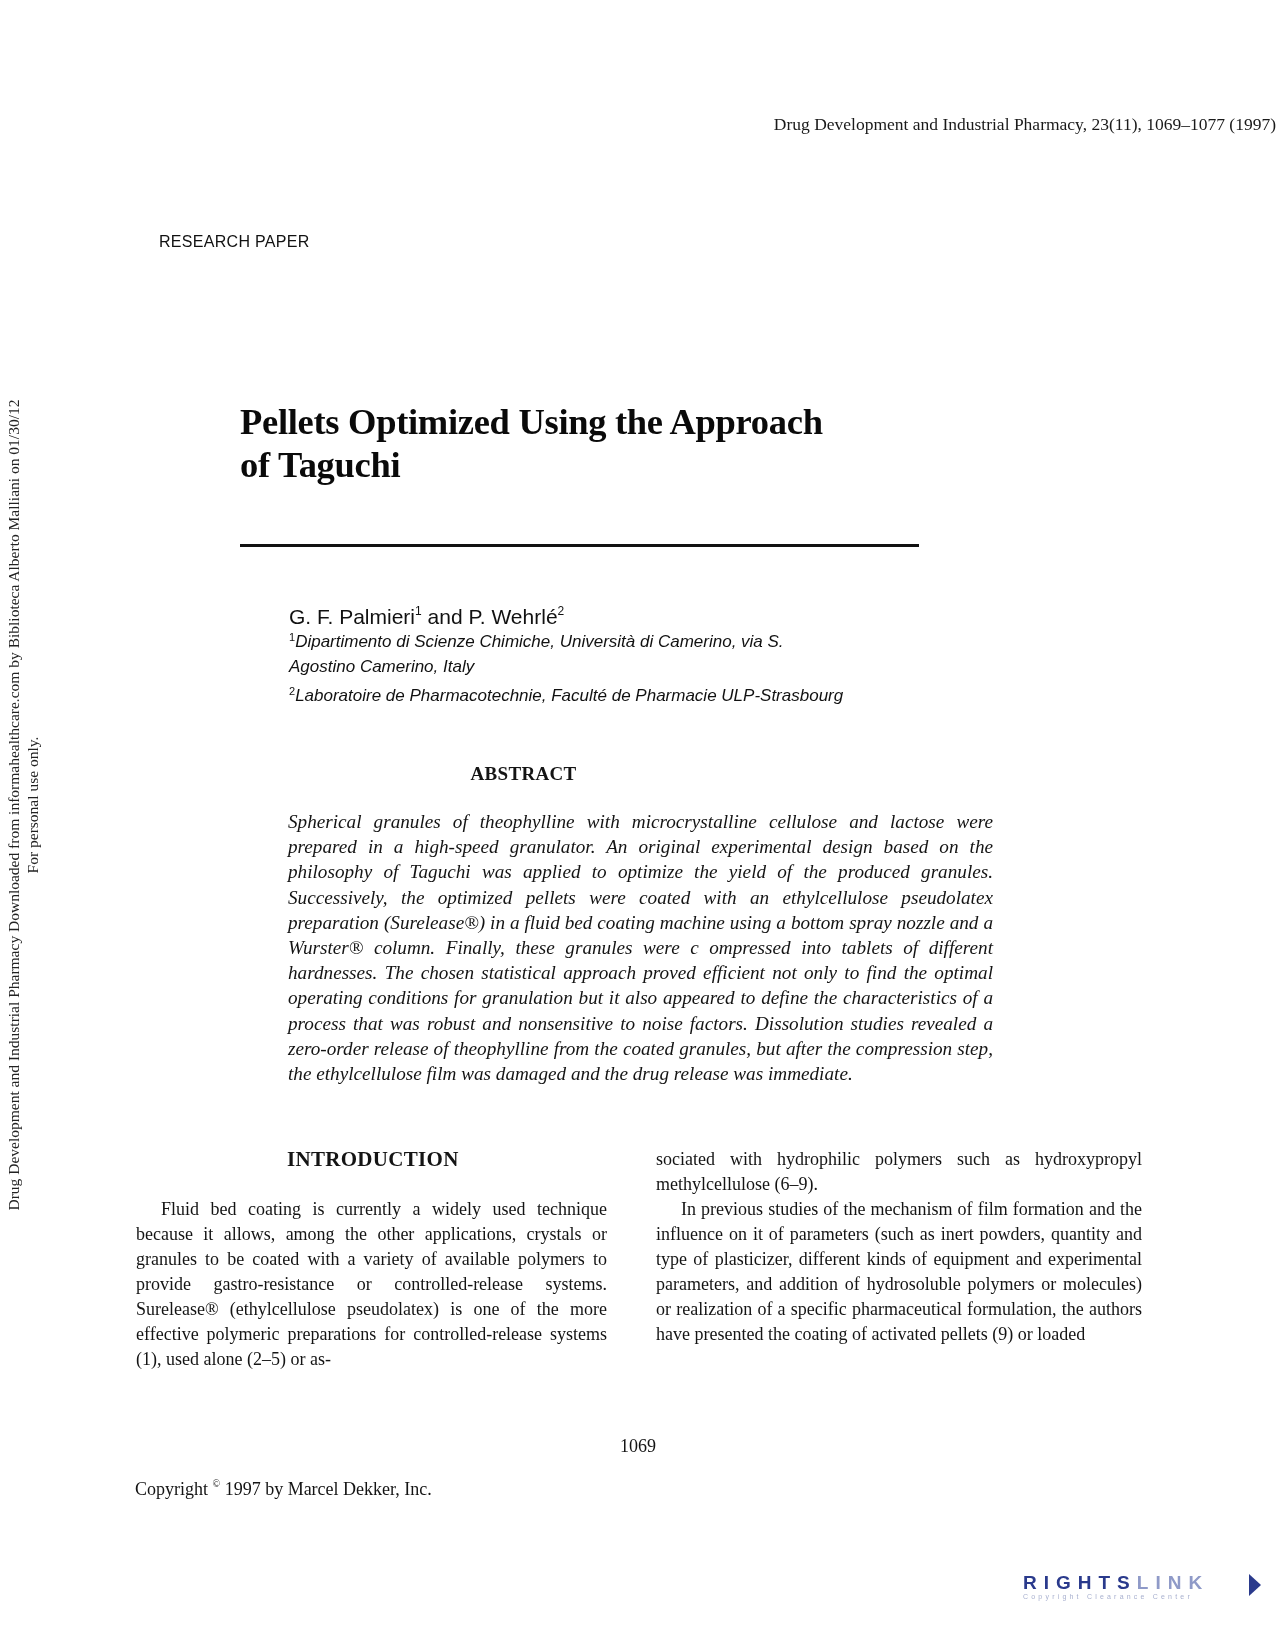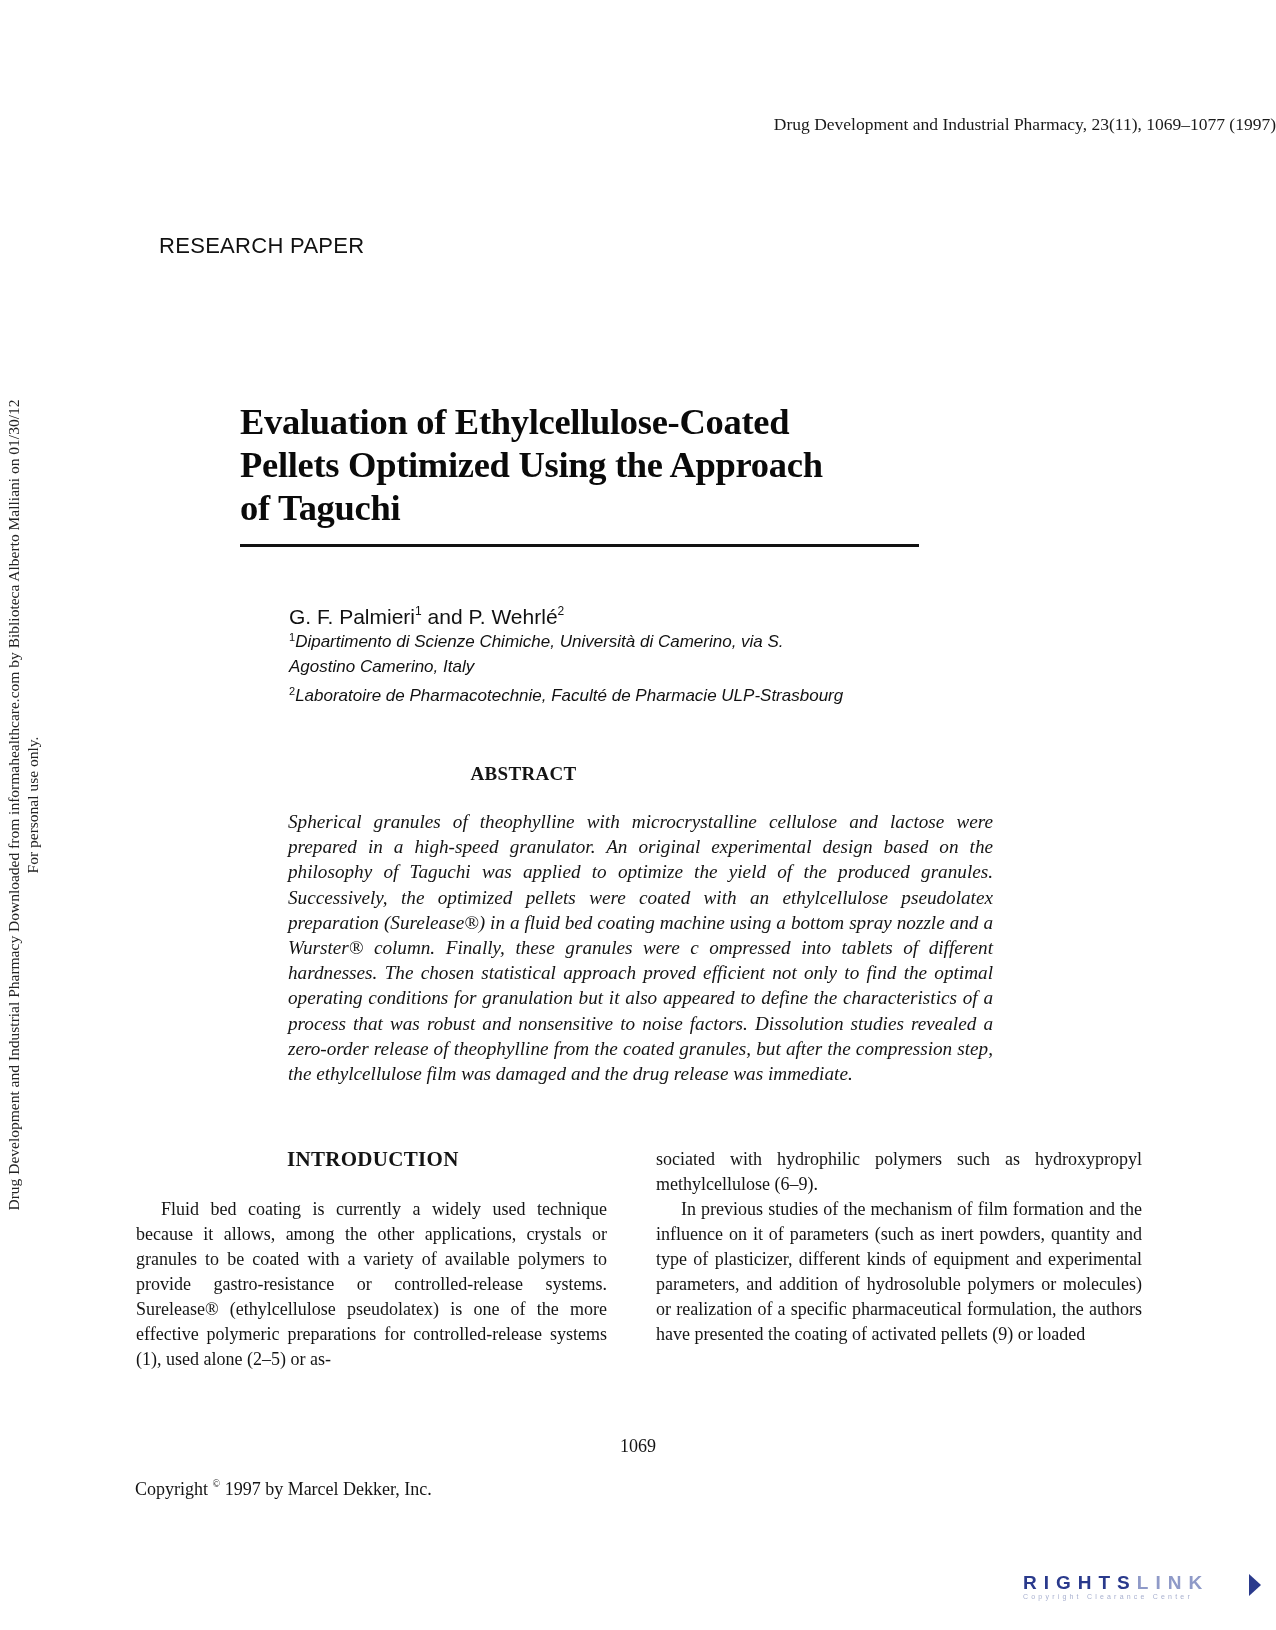--- a/index.html
+++ b/index.html
@@ -19,21 +19,21 @@
     }
 
     .journal-line {
       left: 0; width: 1276px; top: 114px; text-align: right;
       font-size: 17.5px; color: #1a1a1a;
     }
     .journal-line span { margin-left: 90px; }
 
     .paper-type {
       left: 159px; top: 233px; font-family: "Liberation Sans", sans-serif;
-      font-size: 22px; letter-spacing: 0.3px; color: #111;
+      font-size: 16px; letter-spacing: 0.3px; color: #111;
     }
 
     .title {
       left: 240px; top: 400px; width: 700px;
       font-size: 36.5px; font-weight: bold; line-height: 43px; color: #0a0a0a;
       letter-spacing: -0.3px;
     }
     .title-rule {
       left: 240px; top: 544px; width: 679px; height: 3px; background: #111;
     }
@@ -101,21 +101,20 @@
   <div>For personal use only.</div>
 </div>
 
 <div class="abs journal-line">
   <span>Drug Development and Industrial Pharmacy, 23(11), 1069–1077 (1997)</span>
 </div>
 
 <div class="abs paper-type">RESEARCH PAPER</div>
 
 <div class="abs title">
-  <div>Evaluation of Ethylcellulose-Coated</div>
   <div>Pellets Optimized Using the Approach</div>
   <div>of Taguchi</div>
 </div>
 <div class="abs title-rule"></div>
 
 <div class="abs authors">
   <span>G. F. Palmieri</span><sup>1</sup>
   <span>and</span>
   <span>P. Wehrlé</span><sup>2</sup>
 </div>

